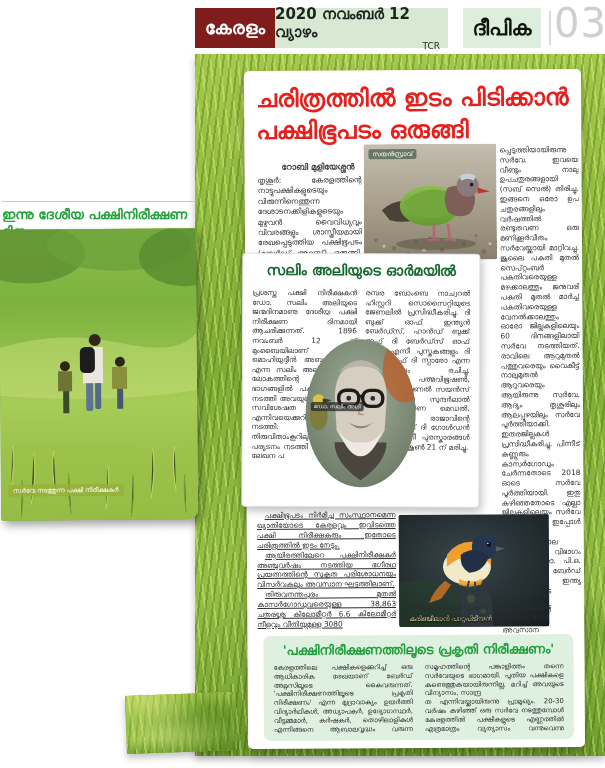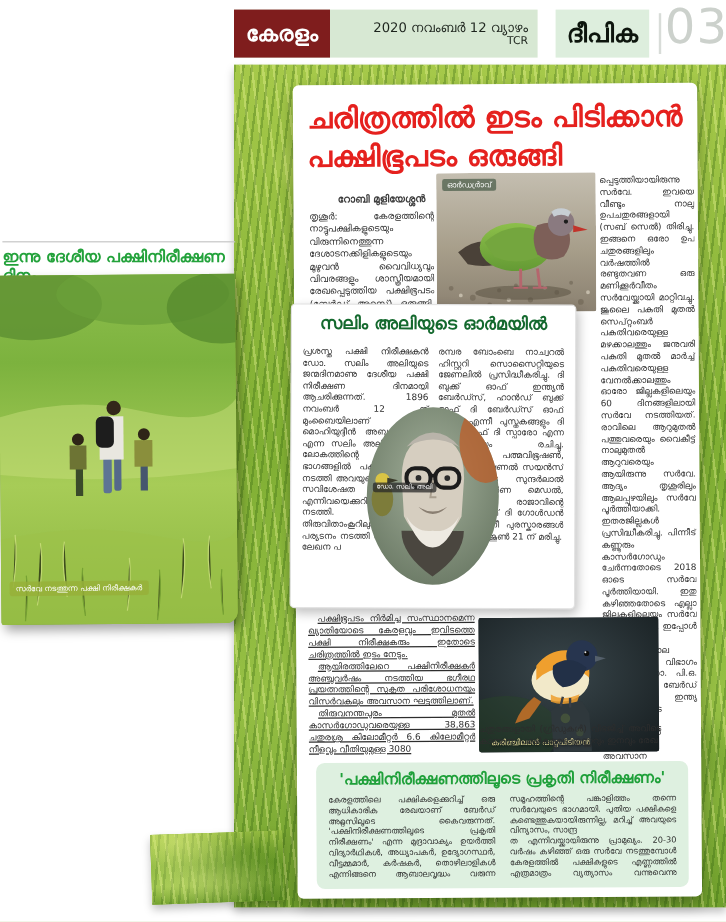--- a/index.html
+++ b/index.html
@@ -5,21 +5,21 @@
   html,body{margin:0;padding:0;background:#ffffff;}
   .page{position:relative;width:605px;height:768px;background:#ffffff;overflow:hidden;
         font-family:"DejaVu Sans",sans-serif;color:#2d2d2d;}
 
   
   .masthead-strip{position:absolute;left:195px;top:8px;width:253px;height:40px;background:#d7e8d3;display:flex;}
   .kerala-badge{width:80px;height:100%;background:#7f1d1d;color:#fff;font-weight:bold;font-size:18px;
                 display:flex;align-items:center;justify-content:center;}
   .date-block{flex:1;display:flex;flex-direction:column;justify-content:center;align-items:flex-end;
               padding-right:8px;color:#1d241d;}
-  .date-line{font-size:11px;font-weight:normal;}
+  .date-line{font-size:15px;font-weight:bold;}
   .edition{font-size:9px;}
   .paper-box{position:absolute;left:463px;top:8px;width:78px;height:40px;background:#ddeedd;
              display:flex;align-items:center;justify-content:center;font-size:21px;font-weight:bold;color:#0d150d;}
   .page-no-bar{position:absolute;left:549px;top:11px;width:2px;height:34px;background:#d8dcd8;}
   .page-no{position:absolute;left:554px;top:0px;font-size:40px;color:#ccd1cc;letter-spacing:1px;}
 
   
   .grass{background-color:#8db83a;background-image:
     radial-gradient(ellipse 80px 40px at 20% 12%, rgba(222,236,132,.55), transparent 70%),
     radial-gradient(ellipse 100px 50px at 72% 30%, rgba(66,118,22,.40), transparent 70%),
@@ -205,21 +205,21 @@
         <path d="M114,44 L126,48 L114,50 Z" fill="#c1332a"></path>
         <g stroke="#b5666d" stroke-width="2.4">
           <path d="M70,80 L70,96"></path>
             <path d="M84,80 L86,96"></path>
         </g>
         <g stroke="#b5666d" stroke-width="1.6">
           <path d="M64,96 h12"></path>
             <path d="M80,96 h12"></path>
         </g>
       </svg>
-      <div class="fig-chip">ഓർഡർ്രാവ്</div>
+      <div class="fig-chip">സയൻസ്രാവ്</div>
     </div>
 
     <div class="right-col">
       <p>പ്പെടുത്തിയായിരുന്നു സർവേ. ഇവയെ വീണ്ടും നാലു ഉപചതുരങ്ങളായി (സബ് സെൽ) തിരിച്ചു. ഇങ്ങനെ ഒരോ ഉപ ചതുരങ്ങളിലും വർഷത്തിൽ രണ്ടുതവണ ഒരു മണിക്കൂർവീതം സർവേയ്ക്കായി മാറ്റിവച്ചു. ജൂലൈ പകുതി മുതൽ സെപ്റ്റംബർ പകുതിവരെയുള്ള മഴക്കാലത്തും ജനുവരി പകുതി മുതൽ മാർച്ച് പകുതിവരെയുള്ള വേനൽക്കാലത്തും ഓരോ ജില്ലകളിലെയും 60 ദിനങ്ങളിലായി സർവേ നടത്തിയത്. രാവിലെ ആറുമുതൽ പത്തുവരെയും വൈകീട്ട് നാലുമുതൽ ആറുവരെയും ആയിരുന്നു സർവേ. ആദ്യം തൃശൂരിലും ആലപ്പുഴയിലും സർവേ പൂർത്തിയാക്കി. ഇതരജില്ലകൾ പ്രസിദ്ധീകരിച്ചു. പിന്നീട് കണ്ണൂരും കാസർഗോഡും ചേർന്നതോടെ 2018 ഓടെ സർവേ പൂർത്തിയായി. ഇതു കഴിഞ്ഞതോടെ എല്ലാ ജില്ലകളിലെയും സർവേ പൂർത്തിയായി. ഇപ്പോൾ കാർഷിക സർവകലാശാല വന്യജീവി വിഭാഗം മേധാവി ഡോ. പി.ഒ. നമീറിന്റെയും ബേർഡ് കൗണ്ട് ഇന്ത്യ പ്രതിനിധിയുടെ പ്രവീണിന്റെ നേതൃത്വത്തിൽ ഏകോപനം അവസാന ഘട്ടത്തിലാണ്. ബേർഡ് നിരീക്ഷണങ്ങൾ മുഖേന അറ്റ്ലസിന്റെ പ്രകാശനം ജനുവരിയിലാവുമെന്നു തീരുമാനമായി.</p>
 
     </div>
 
     <div class="memorial-card">
       <div class="memorial-headline">സലിം അലിയുടെ ഓർമയിൽ</div>
       <div class="memorial-cols">

